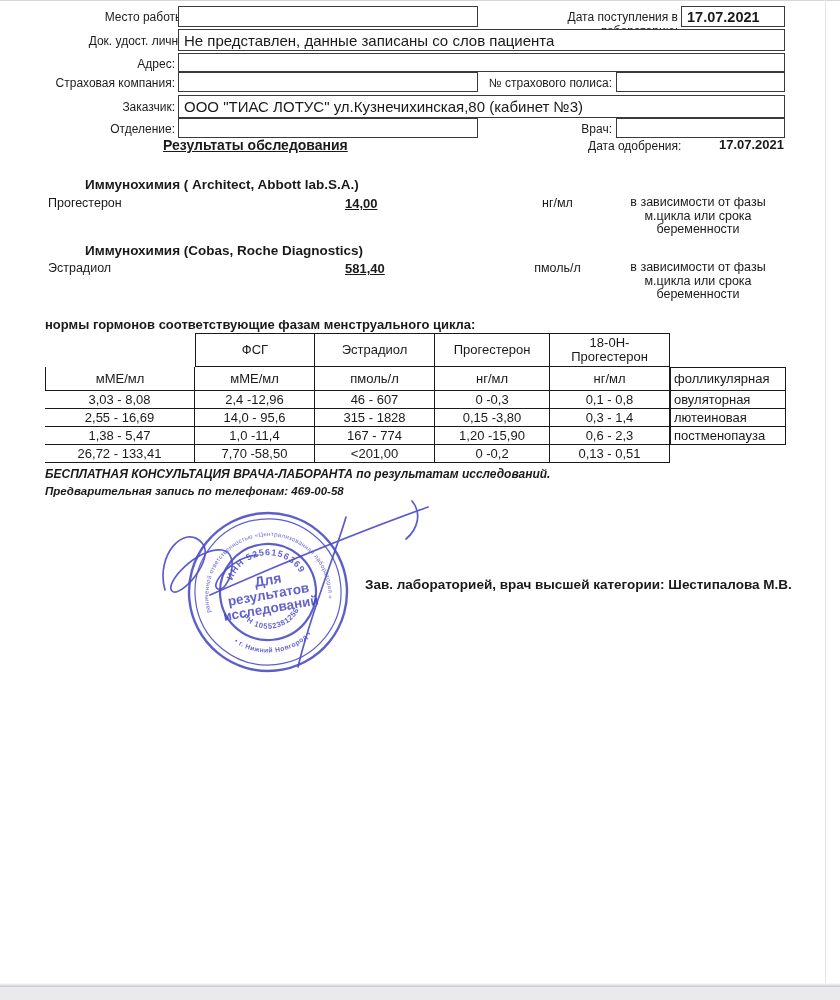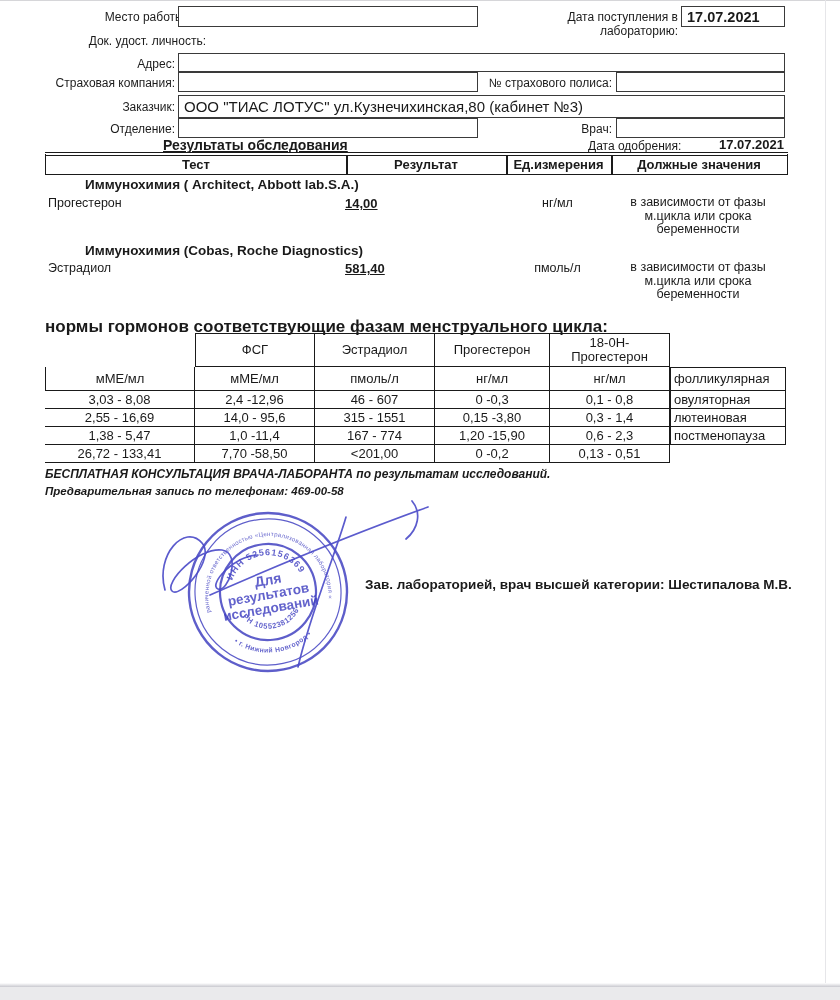--- a/index.html
+++ b/index.html
@@ -15,21 +15,21 @@
   .bottom-strip{left:0;top:987px;width:840px;height:13px;background:#eaeaec;}
   .title{font-size:14px;font-weight:bold;text-decoration:underline;}
   .hdrbar{left:45px;top:152px;width:741px;height:18px;border:1.5px solid #1a1a1a;border-top:4px double #1a1a1a;box-sizing:content-box;}
   .hdrcell{position:absolute;top:1px;font-size:13px;font-weight:bold;text-align:center;}
   .vdiv{position:absolute;top:0;width:1.5px;height:100%;background:#1a1a1a;}
   .secname{font-size:13.5px;font-weight:bold;padding-left:40px;}
   .testname{font-size:12.5px;}
   .resval{font-size:13px;font-weight:bold;text-decoration:underline;text-align:left;}
   .unitval{font-size:12.5px;text-align:center;}
   .refcol{font-size:12.5px;text-align:center;line-height:13.5px;}
-  .caption{font-size:17px;font-weight:bold;}
+  .caption{font-size:13px;font-weight:bold;}
   .norms{left:45px;top:333px;display:grid;grid-template-columns:150px 120px 120px 115px 120px 116px;
          grid-template-rows:34px 24px 18px 18px 18px 18px;}
   .c{display:flex;align-items:center;justify-content:center;font-size:13px;white-space:pre-line;
      text-align:center;box-sizing:border-box;line-height:14px;}
   .ph{justify-content:flex-start;padding-left:3px;}
   .bt{border-top:1.5px solid #1a1a1a;} .bb{border-bottom:1.5px solid #1a1a1a;}
   .bl{border-left:1.5px solid #1a1a1a;} .br{border-right:1.5px solid #1a1a1a;}
   .foot{font-size:11.5px;font-weight:bold;font-style:italic;}
   .signoff{font-size:13.5px;font-weight:bold;}
   .stamp-wrap{left:150px;top:495px;width:300px;height:190px;}
@@ -45,20 +45,23 @@
   <div class="abs lbl" style="left:12px;top:10px;width:175px;">Место работы:</div>
   <div class="abs box" style="left:178px;top:6px;width:300px;height:21px;">
       <div class="boxval"></div>
     </div>
   <div class="abs lbl" style="left:490px;top:10px;width:188px;">Дата поступления в лабораторию:</div>
   <div class="abs box" style="left:681px;top:6px;width:104px;height:21px;">
       <div class="boxval" style="font-weight:600;">17.07.2021</div>
     </div>
 
   <div class="abs lbl" style="left:0;top:34px;width:175px;padding-left:31px;">Док. удост. личность:</div>
+  <div class="abs box" style="left:178px;top:29px;width:607px;height:22px;">
+      <div class="boxval" style="font-size:15px;">Не представлен, данные записаны со слов пациента</div>
+    </div>
 
   <div class="abs lbl" style="left:0;top:57px;width:175px;">Адрес:</div>
   <div class="abs box" style="left:178px;top:53px;width:607px;height:19px;">
       <div class="boxval"></div>
     </div>
 
   <div class="abs lbl" style="left:0;top:76px;width:175px;">Страховая компания:</div>
   <div class="abs box" style="left:178px;top:72px;width:300px;height:20px;">
       <div class="boxval"></div>
     </div>
@@ -78,29 +81,20 @@
     </div>
   <div class="abs lbl" style="left:424px;top:122px;width:188px;">Врач:</div>
   <div class="abs box" style="left:616px;top:118px;width:169px;height:20px;">
       <div class="boxval"></div>
     </div>
 
   <div class="abs title" style="left:163px;top:137px;">Результаты обследования</div>
   <div class="abs" style="left:588px;top:139px;font-size:12px;">Дата одобрения:</div>
   <div class="abs" style="left:700px;top:137px;width:84px;text-align:right;font-size:13px;font-weight:bold;">17.07.2021</div>
 
-  <div class="abs hdrbar">
-    <span class="hdrcell" style="left:0;width:300px;">Тест</span>
-    <span class="hdrcell" style="left:300px;width:160px;">Результат</span>
-    <span class="hdrcell" style="left:460px;width:105px;">Ед.измерения</span>
-    <span class="hdrcell" style="left:565px;width:176px;">Должные значения</span>
-    <span class="vdiv" style="left:300px;"></span>
-    <span class="vdiv" style="left:460px;"></span>
-    <span class="vdiv" style="left:565px;"></span>
-  </div>
 
   <div class="abs secname" style="left:45px;top:177px;">Иммунохимия ( Architect, Abbott lab.S.A.)</div>
   <div class="abs testname" style="left:48px;top:196px;">Прогестерон</div>
   <div class="abs resval" style="left:345px;top:196px;width:160px;">14,00</div>
   <div class="abs unitval" style="left:505px;top:196px;width:105px;">нг/мл</div>
   <div class="abs refcol" style="left:610px;top:196px;width:176px;">
     <div>в зависимости от фазы</div>
     <div>м.цикла или срока</div>
     <div>беременности</div>
   </div>
@@ -136,21 +130,21 @@
     <div class="c ph bt bl br bb">фолликулярная</div>
     <div class="c br bb">3,03 - 8,08</div>
     <div class="c br bb">2,4 -12,96</div>
     <div class="c br bb">46 - 607</div>
     <div class="c br bb">0 -0,3</div>
     <div class="c br bb">0,1 - 0,8</div>
 
     <div class="c ph bl br bb">овуляторная</div>
     <div class="c br bb">2,55 - 16,69</div>
     <div class="c br bb">14,0 - 95,6</div>
-    <div class="c br bb">315 - 1551</div>
+    <div class="c br bb">315 - 1828</div>
     <div class="c br bb">0,15 -3,80</div>
     <div class="c br bb">0,3 - 1,4</div>
 
     <div class="c ph bl br bb">лютеиновая</div>
     <div class="c br bb">1,38 - 5,47</div>
     <div class="c br bb">1,0 -11,4</div>
     <div class="c br bb">167 - 774</div>
     <div class="c br bb">1,20 -15,90</div>
     <div class="c br bb">0,6 - 2,3</div>
 

